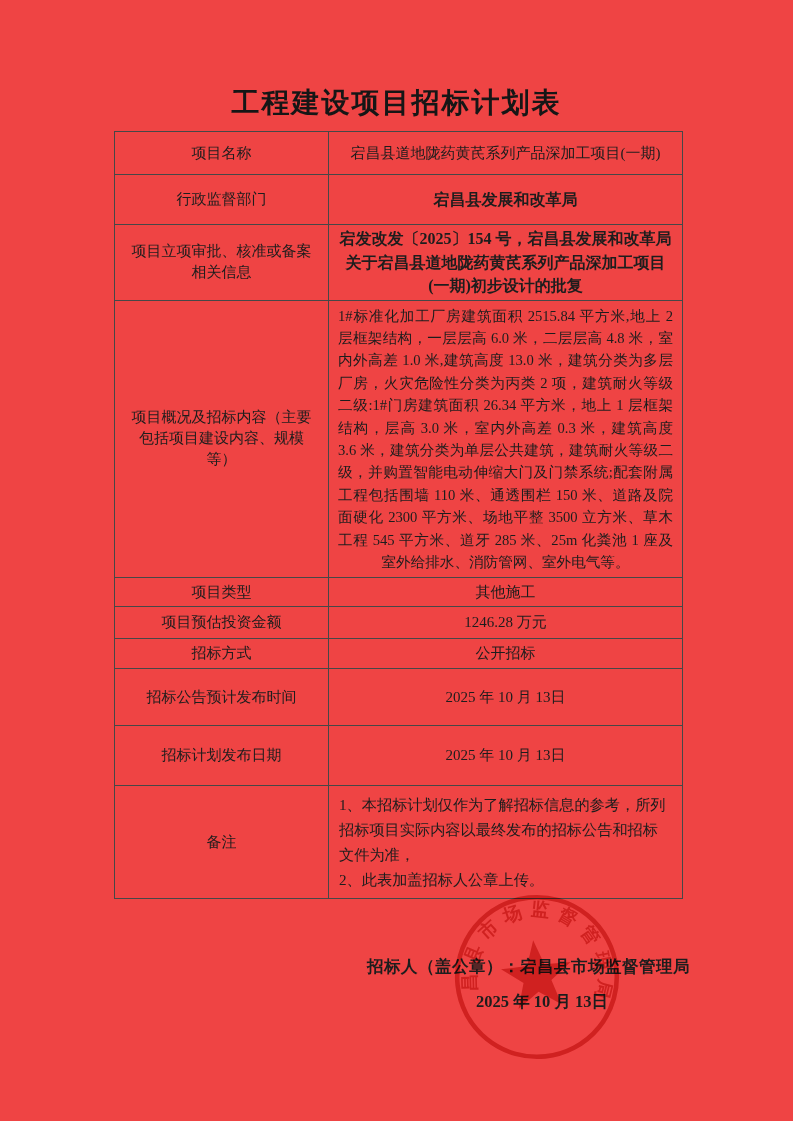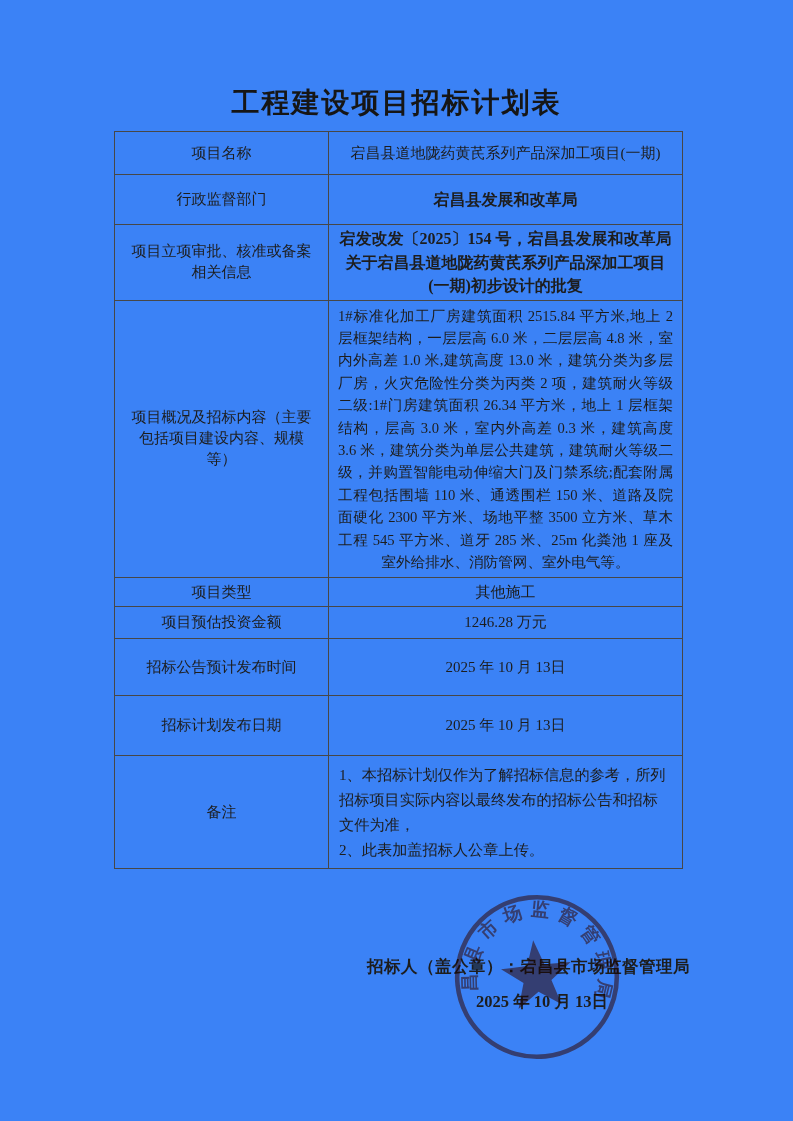--- a/index.html
+++ b/index.html
@@ -1,20 +1,20 @@
 <!DOCTYPE html>
 <html lang="zh"><head>
 <meta charset="utf-8">
 <style>
   html,body{margin:0;padding:0;background:#e8e8e8;}
   .page{
     position:relative;
     width:793px;height:1121px;
     margin:0 auto;
-    background:#3b82f6;
+    background:#ef4444;
     font-family:"Liberation Serif","DejaVu Serif",serif;
     color:#1c1c1c;
     overflow:hidden;
     box-shadow:0 0 4px rgba(0,0,0,.25);
   }
   .doc-title{
     position:absolute;
     top:84px;left:0;right:0;
     text-align:center;
     font-size:28px;
@@ -122,20 +122,24 @@
         <td class="c-value">1#标准化加工厂房建筑面积 2515.84 平方米,地上 2 层框架结构，一层层高 6.0 米，二层层高 4.8 米，室内外高差 1.0 米,建筑高度 13.0 米，建筑分类为多层厂房，火灾危险性分类为丙类 2 项，建筑耐火等级二级:1#门房建筑面积 26.34 平方米，地上 1 层框架结构，层高 3.0 米，室内外高差 0.3 米，建筑高度 3.6 米，建筑分类为单层公共建筑，建筑耐火等级二级，并购置智能电动伸缩大门及门禁系统;配套附属工程包括围墙 110 米、通透围栏 150 米、道路及院面硬化 2300 平方米、场地平整 3500 立方米、草木工程 545 平方米、道牙 285 米、25m 化粪池 1 座及室外给排水、消防管网、室外电气等。</td>
       </tr>
       <tr class="r6 h29">
         <td class="c-label">项目类型</td>
         <td class="c-value">其他施工</td>
       </tr>
       <tr class="r7 h32">
         <td class="c-label">项目预估投资金额</td>
         <td class="c-value">1246.28 万元</td>
       </tr>
+      <tr class="r9 h30">
+        <td class="c-label">招标方式</td>
+        <td class="c-value">公开招标</td>
+      </tr>
       <tr class="r10 h57">
         <td class="c-label">招标公告预计发布时间</td>
         <td class="c-value">2025 年 10 月 13日</td>
       </tr>
       <tr class="r11 h60">
         <td class="c-label">招标计划发布日期</td>
         <td class="c-value">2025 年 10 月 13日</td>
       </tr>
       <tr class="r12 h104">
         <td class="c-label">备注</td>

